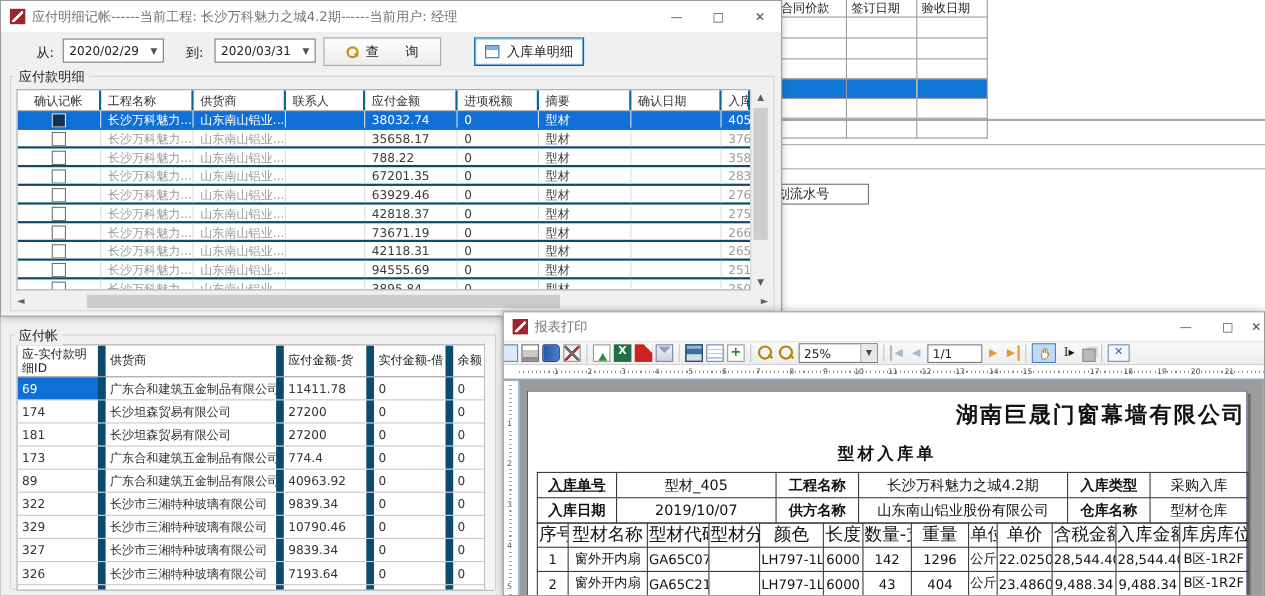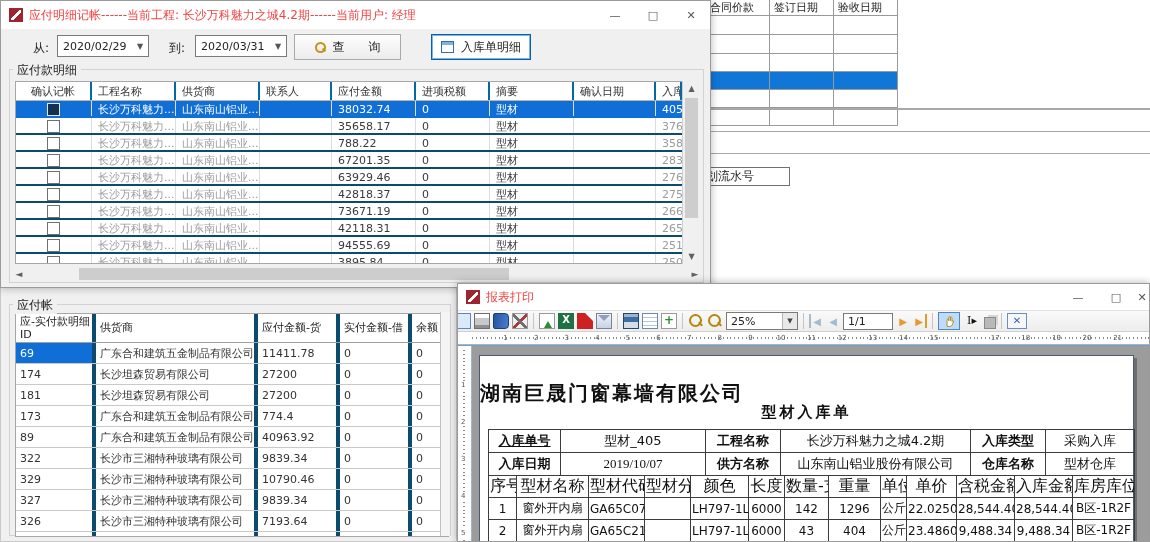--- a/index.html
+++ b/index.html
@@ -2,21 +2,21 @@
 <html><head>
 <meta charset="utf-8">
 <style>
 *{margin:0;padding:0;box-sizing:border-box}
 html,body{width:1150px;height:542px;overflow:hidden}
 body{position:relative;font-family:"DejaVu Sans","Liberation Sans",sans-serif;font-size:12px;color:#333;background:#ffffff}
 .win{position:absolute;background:#f0f0f0;border:1px solid #9b9b9b;box-shadow:0 0 8px rgba(0,0,0,.30)}
 .titlebar{height:28px;background:#fff;display:flex;align-items:center;padding:0 0 0 8px;gap:6px;overflow:hidden}
 .app-icon{width:14px;height:14px;background:#9e2430;position:relative;flex:none}
 .app-icon::after{content:"";position:absolute;left:2px;top:2px;width:10px;height:10px;background:linear-gradient(135deg,transparent 42%,#fff 42%,#fff 62%,transparent 62%)}
-.title-text{font-size:12px;color:#ef4444;white-space:nowrap;overflow:hidden}
+.title-text{font-size:12px;color:#737373;white-space:nowrap;overflow:hidden}
 .winbtns{margin-left:auto;display:flex;flex:none}
 .winbtn{width:38px;height:28px;display:flex;align-items:center;justify-content:center;color:#555;font-size:11px}
 
 #win-detail{left:0;top:0;width:711px;height:288px;z-index:3}
 .label-inline{position:absolute;font-size:12px;color:#222}
 .combo{position:absolute;height:22px;background:#fff;border:1px solid #7a7a7a;font-size:11px;color:#222;display:flex;align-items:center;padding-left:5px}
 .combo .dd{margin-left:auto;width:16px;height:100%;display:flex;align-items:center;justify-content:center;color:#555;font-size:8px}
 .btn{position:absolute;height:26px;background:linear-gradient(#fdfdfd,#ececec);border:1px solid #a9a9a9;display:flex;align-items:center;justify-content:center;gap:7px;font-size:12px;color:#222}
 .btn.focused{border:1px solid #0062b1;box-shadow:inset 0 0 0 1px #7fb4e0;background:#fff}
 .mag{width:11px;height:11px;position:relative;flex:none}
@@ -44,21 +44,21 @@
 .vscroll .thumb{position:absolute;left:2px;width:13px;background:#cdcdcd}
 .sarrow{position:absolute;left:0;width:17px;height:15px;display:flex;align-items:center;justify-content:center;color:#606060;font-size:8px}
 .hscroll{position:absolute;height:16px;background:#f0f0f0;display:flex;align-items:center}
 .hscroll .harrow{width:16px;height:16px;display:flex;align-items:center;justify-content:center;color:#606060;font-size:9px;flex:none}
 .hscroll .htrack{position:relative;flex:1;height:16px}
 .hscroll .hthumb{position:absolute;top:2px;height:12px;background:#cdcdcd}
 
 #panel-ap{left:0;top:286px;width:457px;height:256px;z-index:2;background:#f0f0f0;border:1px solid #c9c9c9;position:absolute}
 .arow,.ahead{display:flex;width:433px}
 .ahead{min-height:29px;border-bottom:1px solid #9f9f9f}
-.acell{border-right:4px solid #0c4a6e;padding:1px 0 0 4px;font-size:11px;overflow:hidden;display:flex;align-items:center}
+.acell{border-right:7px solid #0c4a6e;padding:1px 0 0 4px;font-size:11px;overflow:hidden;display:flex;align-items:center}
 .ahead .acell{color:#222;line-height:1.1}
 .arow{height:21px;border-bottom:1px solid #c9c9c9}
 .a0{width:80px}.a1{width:162px}.a2{width:82px}.a3{width:72px}.a4{width:37px;border-right:none}
 .arow .acell{color:#333;white-space:nowrap}
 .acell.selcell{background:#0f6fd7;color:#fff !important}
 
 #win-report{left:457px;top:283px;width:693px;height:259px;z-index:4;overflow:hidden}
 #win-report .titlebar{height:26px}
 .toolbar{height:22px;background:linear-gradient(#fafafa,#ededed);border-top:1px solid #e2e2e2;border-bottom:1px solid #cfcfcf;display:flex;align-items:center;padding:0 3px;gap:3px}
 .tbsep{width:1px;height:16px;background:#c5c5c5;margin:0 2px;flex:none}
@@ -96,21 +96,21 @@
 .tbi-close::after{content:"\2715"}
 
 .hruler{position:absolute;left:0;top:48px;width:691px;height:13px;background:#fff;border-bottom:1px solid #9eb6ce;overflow:hidden}
 .hruler::before{content:"";position:absolute;left:14px;right:0;top:5px;height:2px;background:repeating-linear-gradient(90deg,#8a8a8a 0 1px,transparent 1px 3.8px)}
 .rnum{position:absolute;top:2px;font-size:7px;color:#555;transform:translateX(-50%)}
 .preview{position:absolute;left:0;top:61px;width:691px;height:197px;background:#9c9c9c;overflow:hidden;border-top:1px solid #7f9db9}
 .vruler{position:absolute;left:0;top:0;width:14px;height:100%;background:#fff;border-right:1px solid #9eb6ce;z-index:2}
 .vruler::before{content:"";position:absolute;top:4px;bottom:0;left:5px;width:2px;background:repeating-linear-gradient(180deg,#8a8a8a 0 1px,transparent 1px 3.8px)}
 .vnum{position:absolute;left:3px;font-size:7px;color:#555;background:#fff}
 .page{position:absolute;left:21px;top:9px;width:655px;height:260px;background:#fff;border:1px solid #4c5a78;box-shadow:3px 3px 0 #6e6e6e}
-.page .company{position:absolute;top:24px;left:0;width:100%;text-align:left;font-size:20px;font-weight:600;letter-spacing:2px;color:#111;font-family:"DejaVu Serif","Liberation Serif",serif}
+.page .company{position:absolute;top:8px;left:0;width:100%;text-align:right;font-size:20px;font-weight:600;letter-spacing:2px;color:#111;font-family:"DejaVu Serif","Liberation Serif",serif}
 .page .doctitle{position:absolute;top:47px;left:0;width:100%;text-align:center;font-size:15px;font-weight:bold;letter-spacing:3px;color:#111;font-family:"DejaVu Serif","Liberation Serif",serif}
 .rpt{position:absolute;left:8px;border-collapse:collapse;table-layout:fixed;font-size:12px;color:#111}
 .rpt td,.rpt th{border:1px solid #3c3c3c;overflow:hidden;white-space:nowrap;text-align:center;font-weight:normal;padding:0 1px}
 .rpt .lbl{font-weight:bold}
 #rpt-info{top:73px;width:646px}
 #rpt-info td{height:23px;font-size:13px}
 #rpt-main{top:119px;width:646px}
 #rpt-main .hrow th{height:16px;font-size:16px}
 #rpt-main .dr td{height:22px}
 
@@ -545,21 +545,21 @@
             <tr>
               <td class="lbl" style="width: 72px; text-decoration: underline;">入库单号</td>
               <td style="width: 145px;">型材_405</td>
               <td class="lbl" style="width: 75px;">工程名称</td>
               <td style="width: 190px;">长沙万科魅力之城4.2期</td>
               <td class="lbl" style="width: 75px;">入库类型</td>
               <td style="width: 89px;">采购入库</td>
             </tr>
             <tr>
               <td class="lbl" style="width: 72px;">入库日期</td>
-              <td style="width: 145px; font-family: Liberation Serif, serif;">2019/10/07</td>
+              <td style="width: 145px;">2019/10/07</td>
               <td class="lbl" style="width: 75px;">供方名称</td>
               <td style="width: 190px;">山东南山铝业股份有限公司</td>
               <td class="lbl" style="width: 75px;">仓库名称</td>
               <td style="width: 89px;">型材仓库</td>
             </tr>
           </tbody>
         </table>
       <table class="rpt" id="rpt-main">
         <thead>
             <tr class="hrow" id="rpt-head">

